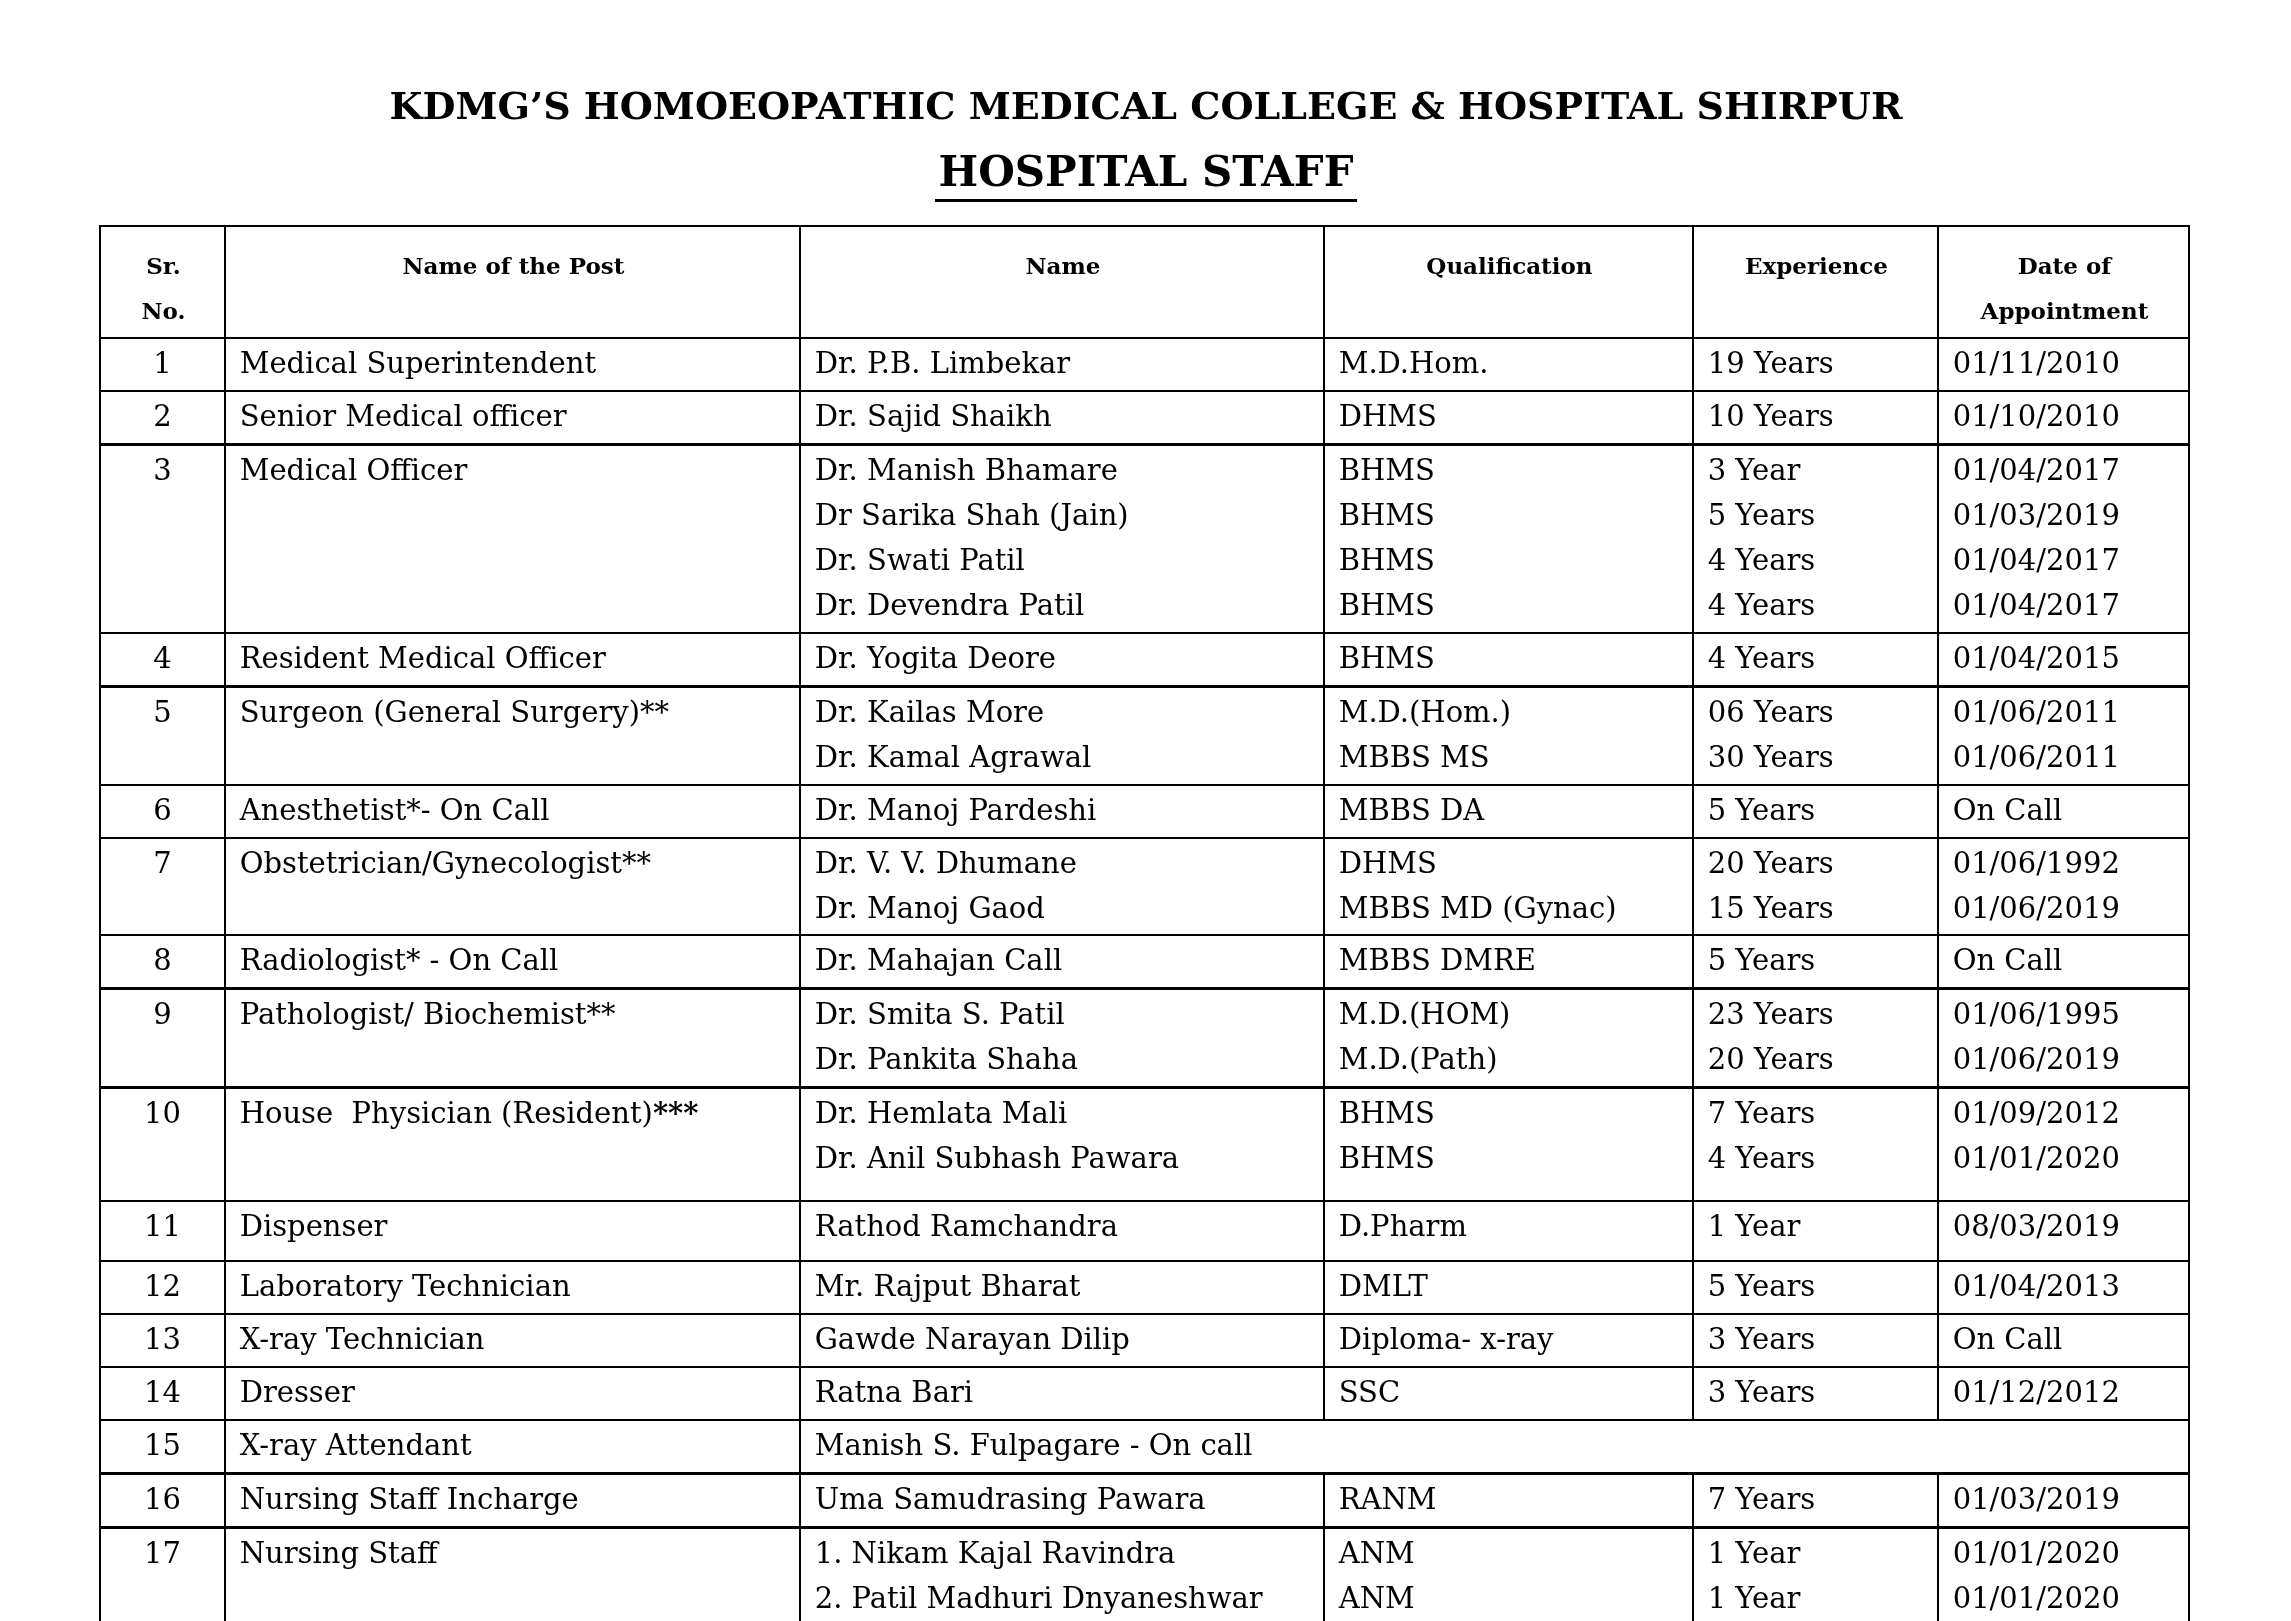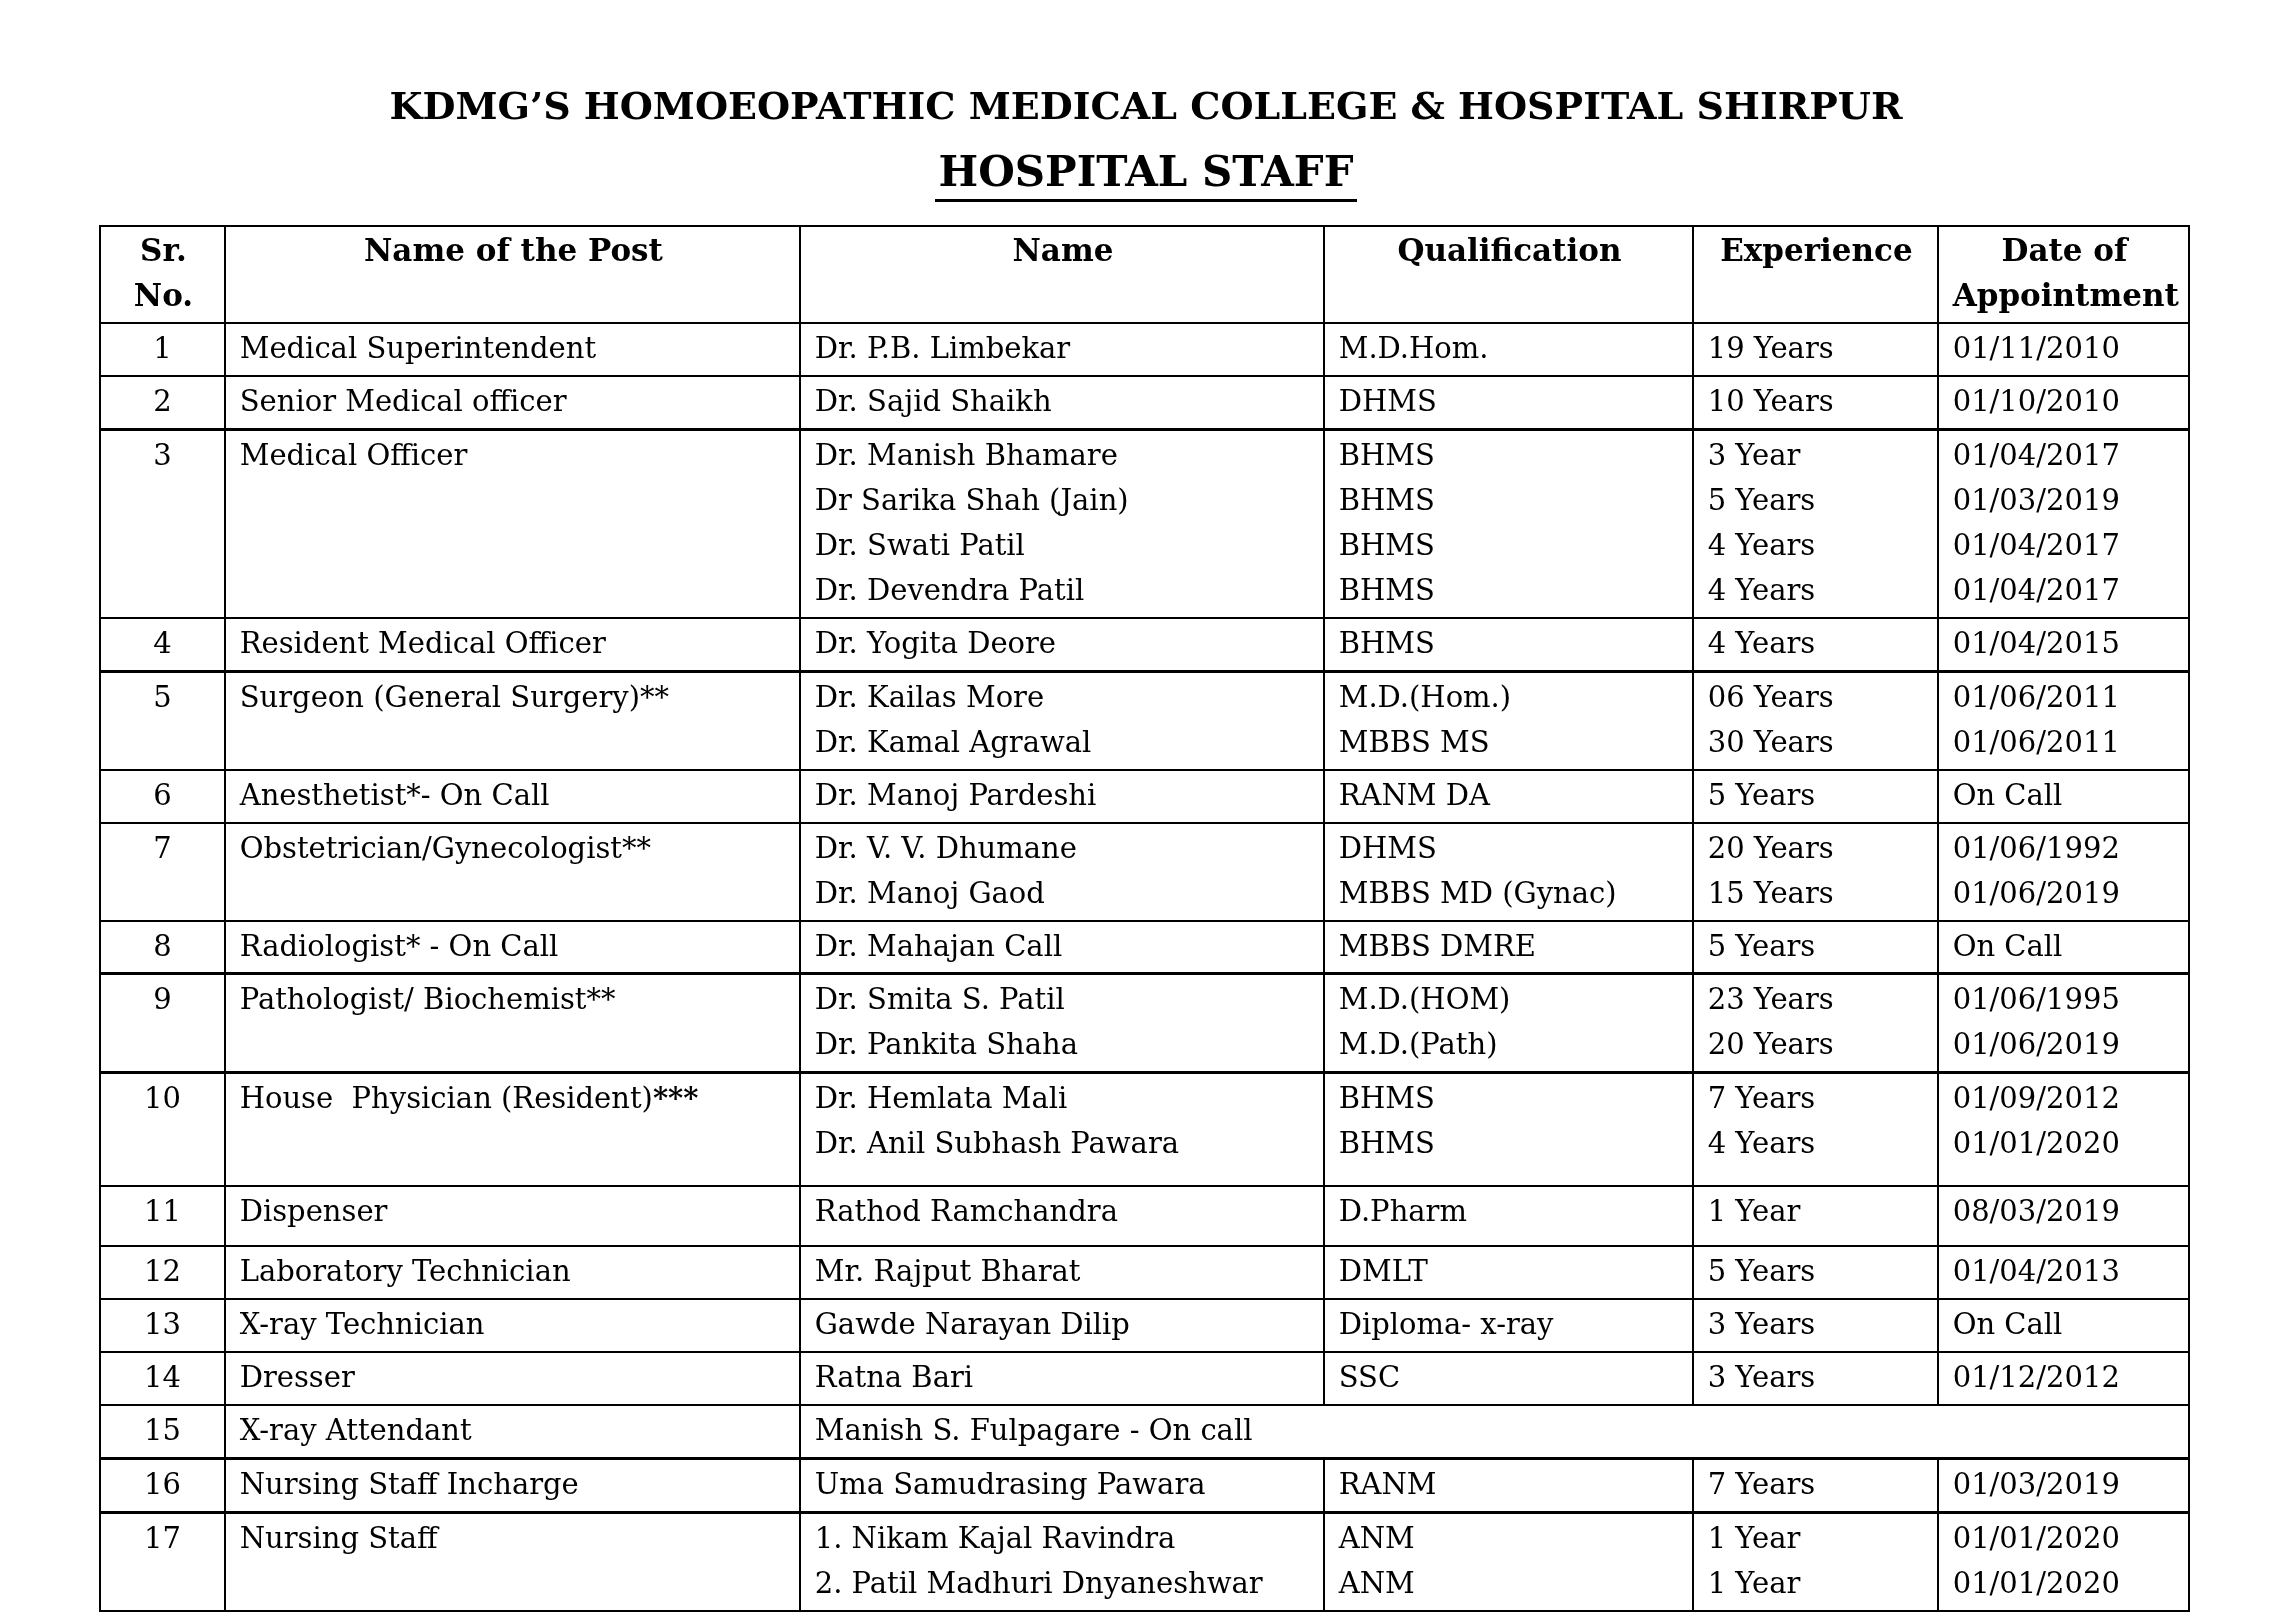--- a/index.html
+++ b/index.html
@@ -42,23 +42,23 @@
     box-sizing: border-box;
     font-size: 29px;
     line-height: 45px;
     padding: 2px 11.8px 3.9px 13.7px;
     overflow: hidden;
   }
   th {
     font-weight: bold;
     text-align: center;
     white-space: pre-line;
-    font-size: 31px;
+    font-size: 23px;
     height: 97px;
-    padding-top: 1px;
+    padding-top: 16px;
   }
   thead tr th { border-bottom-width: 2.9px; }
   td.c-sr { text-align: center; padding-left: 2px; padding-right: 2px; }
   td.c-post { white-space: pre-wrap; }
   .entry-line { white-space: nowrap; }
   tr.row-thick td { border-top-width: 3.9px; }
   tr.row-tall td { height: 60px; }
   tr.row-pad td { padding-bottom: 19px; }
   .bold-suffix { font-weight: bold; }
 </style>
@@ -188,21 +188,21 @@
           <div class="entry-line">01/06/2011</div>
         </td>
       </tr>
       <tr>
         <td class="c-sr">6</td>
         <td class="c-post"><span>Anesthetist*- On Call</span></td>
         <td>
           <div class="entry-line">Dr. Manoj Pardeshi</div>
         </td>
         <td>
-          <div class="entry-line">RANM DA</div>
+          <div class="entry-line">MBBS DA</div>
         </td>
         <td>
           <div class="entry-line">5 Years</div>
         </td>
         <td>
           <div class="entry-line">On Call</div>
         </td>
       </tr>
       <tr>
         <td class="c-sr">7</td>

